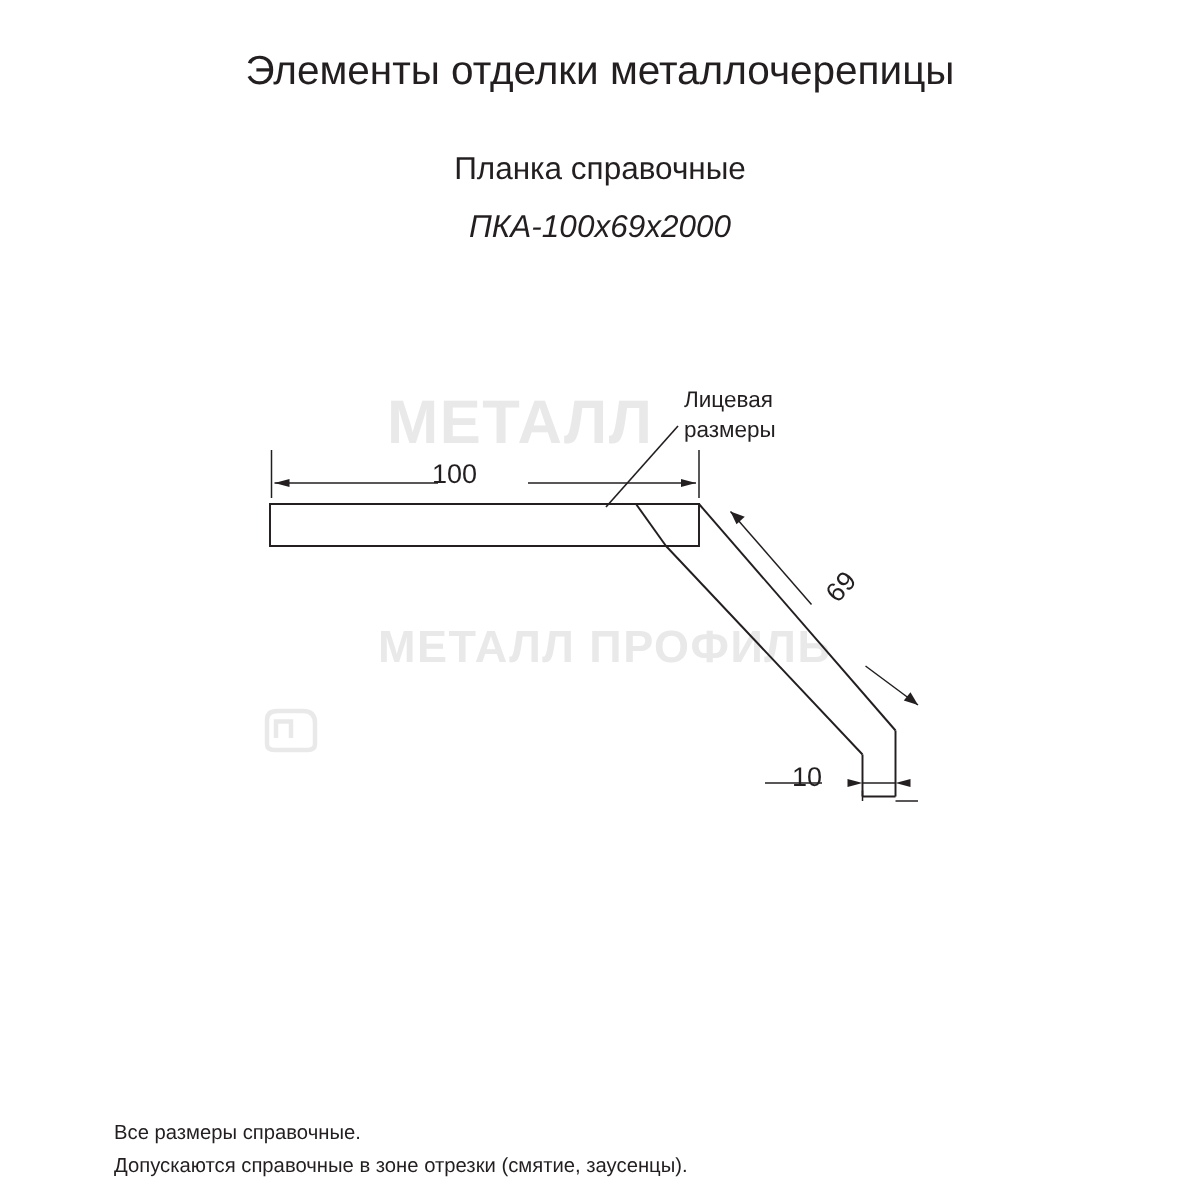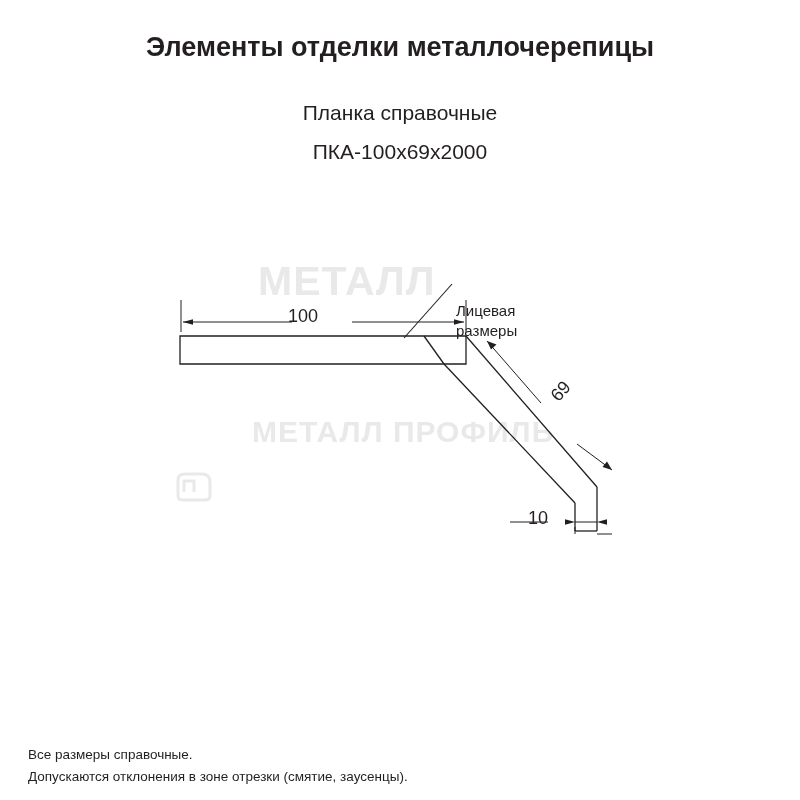--- a/index.html
+++ b/index.html
@@ -21,60 +21,62 @@
     width: 800px;
     height: 800px;
   }
   .title {
     position: absolute;
     left: 0;
     top: 32px;
     width: 800px;
     text-align: center;
     font-size: 27px;
-    font-weight: bold;
+    font-weight: normal;
     letter-spacing: 0px;
     color: #231f20;
   }
   .subtitle {
     position: absolute;
     left: 0;
     top: 101px;
     width: 800px;
     text-align: center;
     font-size: 21px;
     color: #231f20;
   }
   .code {
     position: absolute;
     left: 0;
     top: 140px;
     width: 800px;
     text-align: center;
     font-size: 21px;
     color: #231f20;
+    font-style: italic;
   }
   .drawing {
     position: absolute;
     left: 0;
     top: 0;
     width: 800px;
     height: 800px;
   }
   .footnotes {
     position: absolute;
     left: 28px;
     top: 744px;
     width: 740px;
     font-size: 13.5px;
     line-height: 22px;
     color: #231f20;
   }
   .footnotes div {
     white-space: nowrap;
+    margin-left: 48px;
   }
   .wm {
     position: absolute;
     pointer-events: none;
     user-select: none;
     color: #e9e9ea;
     font-weight: bold;
     white-space: nowrap;
   }
   .wm1 {
@@ -105,21 +107,20 @@
   .label-100 { left: 288px; top: 306px; }
   .label-69  { left: 551px; top: 381px; transform: rotate(-48deg); }
   .label-10  { left: 512px; top: 508px; margin-left: 16px; }
   .label-face {
     position: absolute;
     left: 456px;
     top: 257px;
     font-size: 15px;
     line-height: 20px;
     color: #231f20;
-    margin-top: 44px;
   }
 </style>
 </head>
 <body>
 
 <div class="page">
 
   <div class="title">Элементы отделки металлочерепицы</div>
   <div class="subtitle">Планка справочные</div>
   <div class="code">ПКА-100х69х2000</div>
@@ -176,16 +177,16 @@
   <div class="label label-69">69</div>
   <div class="label label-10">10</div>
 
   <div class="label-face">
     <div>Лицевая</div>
     <div>размеры</div>
   </div>
 
   <div class="footnotes">
     <div>Все размеры справочные.</div>
-    <div>Допускаются отклонения в зоне отрезки (смятие, заусенцы).</div>
+    <div>Допускаются справочные в зоне отрезки (смятие, заусенцы).</div>
   </div>
 
 </div>
 
 </body></html>

